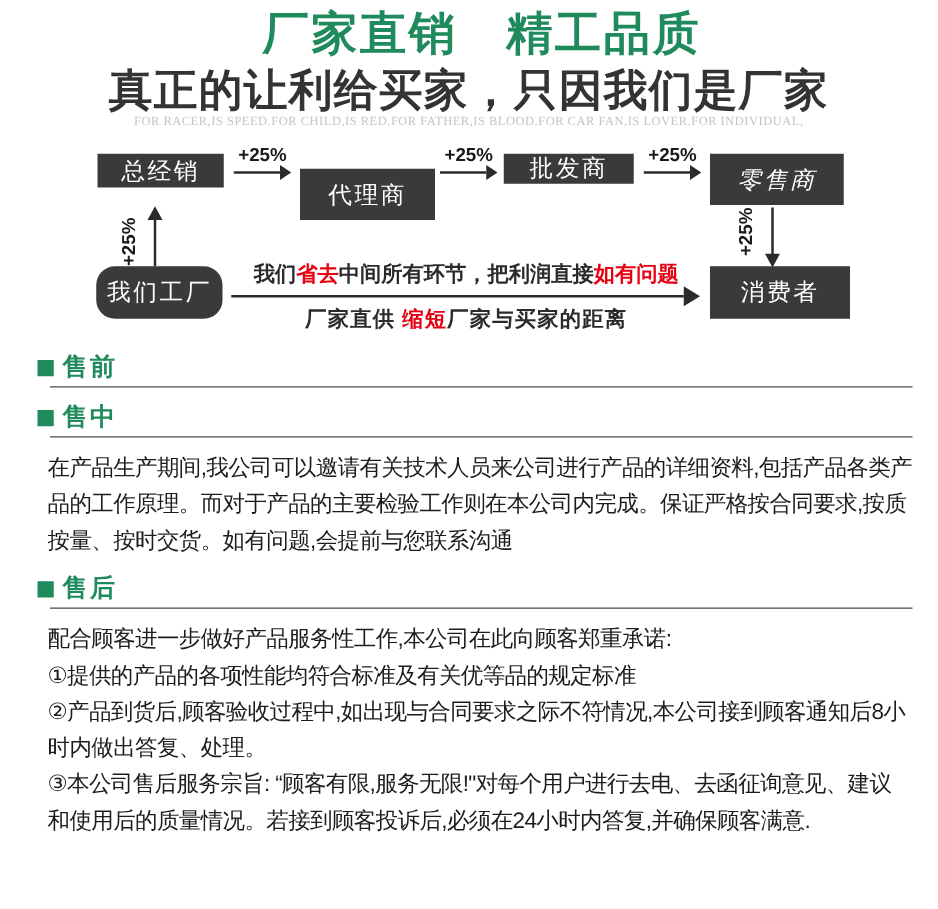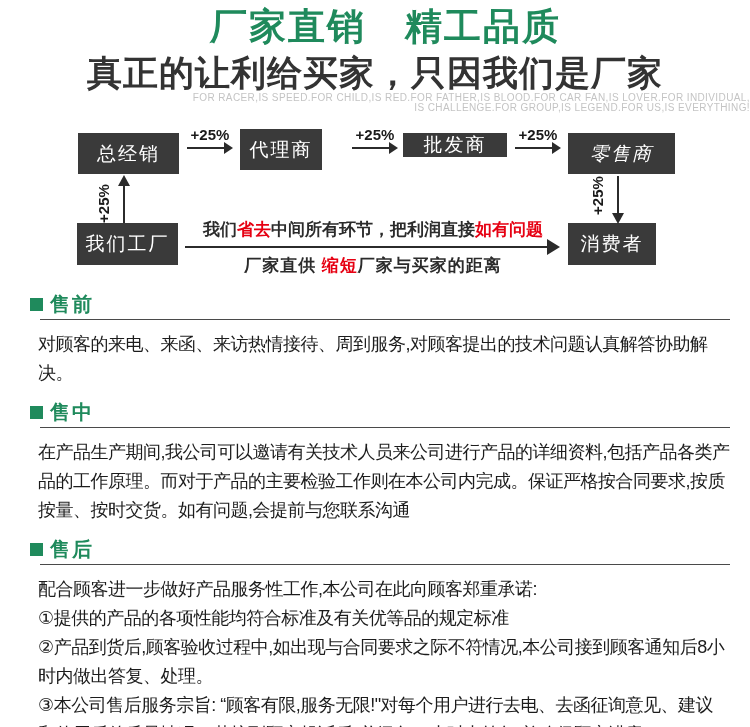--- a/index.html
+++ b/index.html
@@ -5,31 +5,31 @@
   :root{
     --green:#1f8a5c; --red:#e60012; --box-bg:#3a3a3a; --ink:#1c1c1c; --gray:#c4c4c4;
   }
   *{margin:0;padding:0;box-sizing:border-box;}
   body{width:750px;height:727px;background:#ffffff;font-family:"Liberation Sans","DejaVu Sans",sans-serif;overflow:hidden;}
   .page{position:relative;width:750px;height:727px;background:#fff;}
 
   
   .title{padding-top:6px;text-align:center;font-size:37px;line-height:42px;font-weight:bold;color:var(--green);letter-spacing:2px;margin-left:21px;}
   .subtitle{margin-top:9px;text-align:center;font-size:35px;line-height:32px;font-weight:bold;color:#333;letter-spacing:1px;}
-  .tagline{margin-top:4px;text-align:right;font-size:10px;line-height:10px;color:var(--gray);font-family:Liberation Sans, sans-serif;letter-spacing:.4px;}
+  .tagline{margin-top:4px;text-align:center;font-size:10px;line-height:10px;color:var(--gray);font-family:Liberation Serif, serif;letter-spacing:.4px;}
 
   
   .diagram{position:relative;height:160px;margin-top:12px;}
   .node{position:absolute;background:var(--box-bg);color:#fff;font-size:19px;letter-spacing:2px;display:flex;align-items:center;justify-content:center;}
-  .n1{left:78px;top:8px;width:101px;height:41px;}
-  .n2{left:240px;top:4px;width:82px;height:41px;}
+  .n1{left:78px;top:8px;width:101px;height:27px;}
+  .n2{left:240px;top:20px;width:108px;height:41px;}
   .n3{left:403px;top:8px;width:104px;height:24px;}
   .n4{left:568px;top:8px;width:107px;height:41px;font-style:italic;}
-  .nf{left:77px;top:98px;width:101px;height:42px;}
-  .nc{left:568px;top:98px;width:88px;height:42px;}
+  .nf{left:77px;top:98px;width:101px;height:42px;border-radius:15px;}
+  .nc{left:568px;top:98px;width:112px;height:42px;}
 
   .harrow{position:absolute;top:2px;width:46px;}
   .harrow .lbl{text-align:center;font-size:15px;font-weight:bold;color:#1a1a1a;line-height:16px;}
   .harrow .line{position:relative;margin-top:4px;height:2px;background:#2b2b2b;width:37px;}
   .harrow .line::after{content:'';position:absolute;right:-9px;top:-5px;width:0;height:0;border-left:9px solid #2b2b2b;border-top:6px solid transparent;border-bottom:6px solid transparent;}
   .h1{left:187px;} .h2{left:352px;} .h3{left:515px;}
 
   .vline{position:absolute;width:2px;background:#2b2b2b;}
   .vl-left{left:123px;top:60px;height:38px;}
   .vl-right{left:617px;top:51px;height:38px;}
@@ -59,21 +59,20 @@
 </head>
 <body>
 
 <div class="page">
 
   <header>
     <h1 class="title">厂家直销　精工品质</h1>
     <h2 class="subtitle">真正的让利给买家，只因我们是厂家</h2>
     <div class="tagline">
       <div>FOR RACER,IS SPEED.FOR CHILD,IS RED.FOR FATHER,IS BLOOD.FOR CAR FAN,IS LOVER.FOR INDIVIDUAL,</div>
-      <div>IS CHALLENGE.FOR GROUP,IS LEGEND.FOR US,IS EVERYTHING!</div>
     </div>
   </header>
 
   <div class="diagram">
     <div class="node n1">总经销</div>
     <div class="node n2">代理商</div>
     <div class="node n3">批发商</div>
     <div class="node n4">零售商</div>
     <div class="node nf">我们工厂</div>
     <div class="node nc">消费者</div>
@@ -104,21 +103,20 @@
     <div class="mid-line ml2"><span>厂家直供 </span><span class="red">缩短</span><span>厂家与买家的距离</span></div>
   </div>
 
   <main>
     <section class="section">
       <div class="section-head">
         <span class="bullet"></span>
         <span class="heading">售前</span>
       </div>
       <div class="rule"></div>
-      <p>对顾客的来电、来函、来访热情接待、周到服务,对顾客提出的技术问题认真解答协助解决。</p>
     </section>
 
     <section class="section">
       <div class="section-head">
         <span class="bullet"></span>
         <span class="heading">售中</span>
       </div>
       <div class="rule"></div>
       <p>在产品生产期间,我公司可以邀请有关技术人员来公司进行产品的详细资料,包括产品各类产品的工作原理。而对于产品的主要检验工作则在本公司内完成。保证严格按合同要求,按质按量、按时交货。如有问题,会提前与您联系沟通</p>
     </section>

